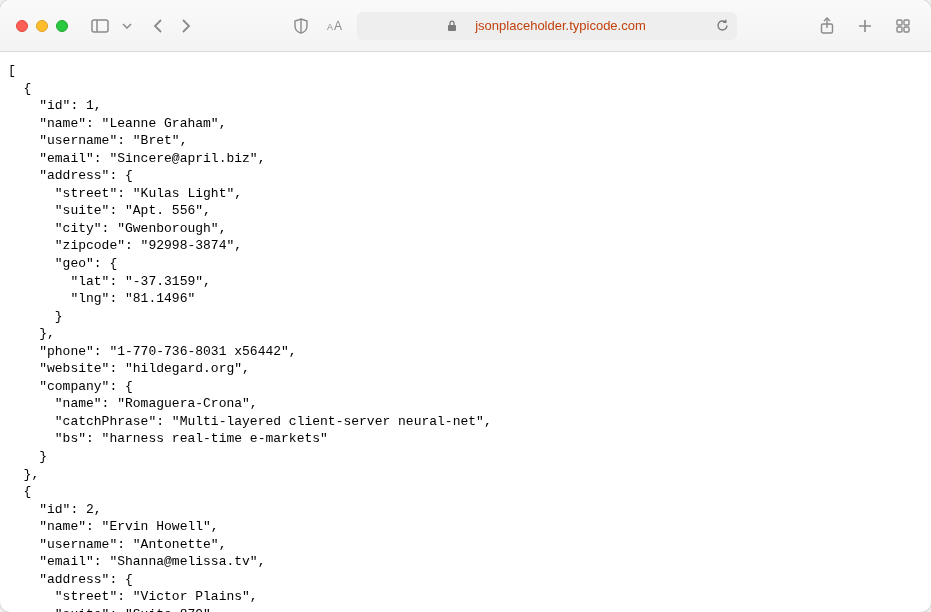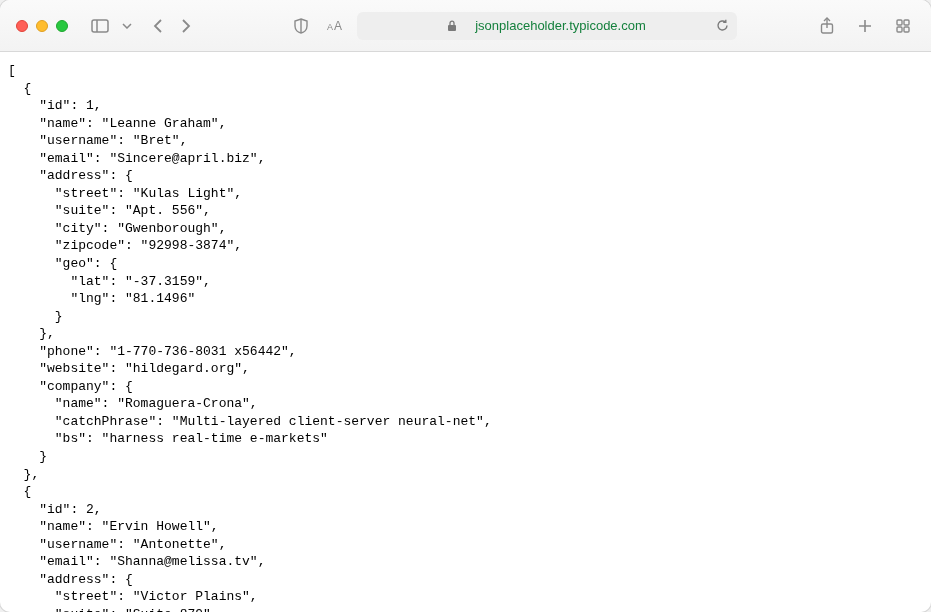--- a/index.html
+++ b/index.html
@@ -56,21 +56,21 @@
     .address-bar {
       flex: 0 0 auto;
       width: 380px;
       height: 28px;
       background: #eeeeee;
       border-radius: 6px;
       display: flex;
       align-items: center;
       justify-content: center;
       gap: 18px;
-      color: #15803d;
+      color: #c2410c;
       font-size: 13px;
       position: relative;
     }
     .address-bar .lock { color: #7a7a7a; }
     .address-bar .reload {
       position: absolute;
       right: 8px;
       color: #7a7a7a;
     }
     .right-tools { display: flex; gap: 14px; align-items: center; }

